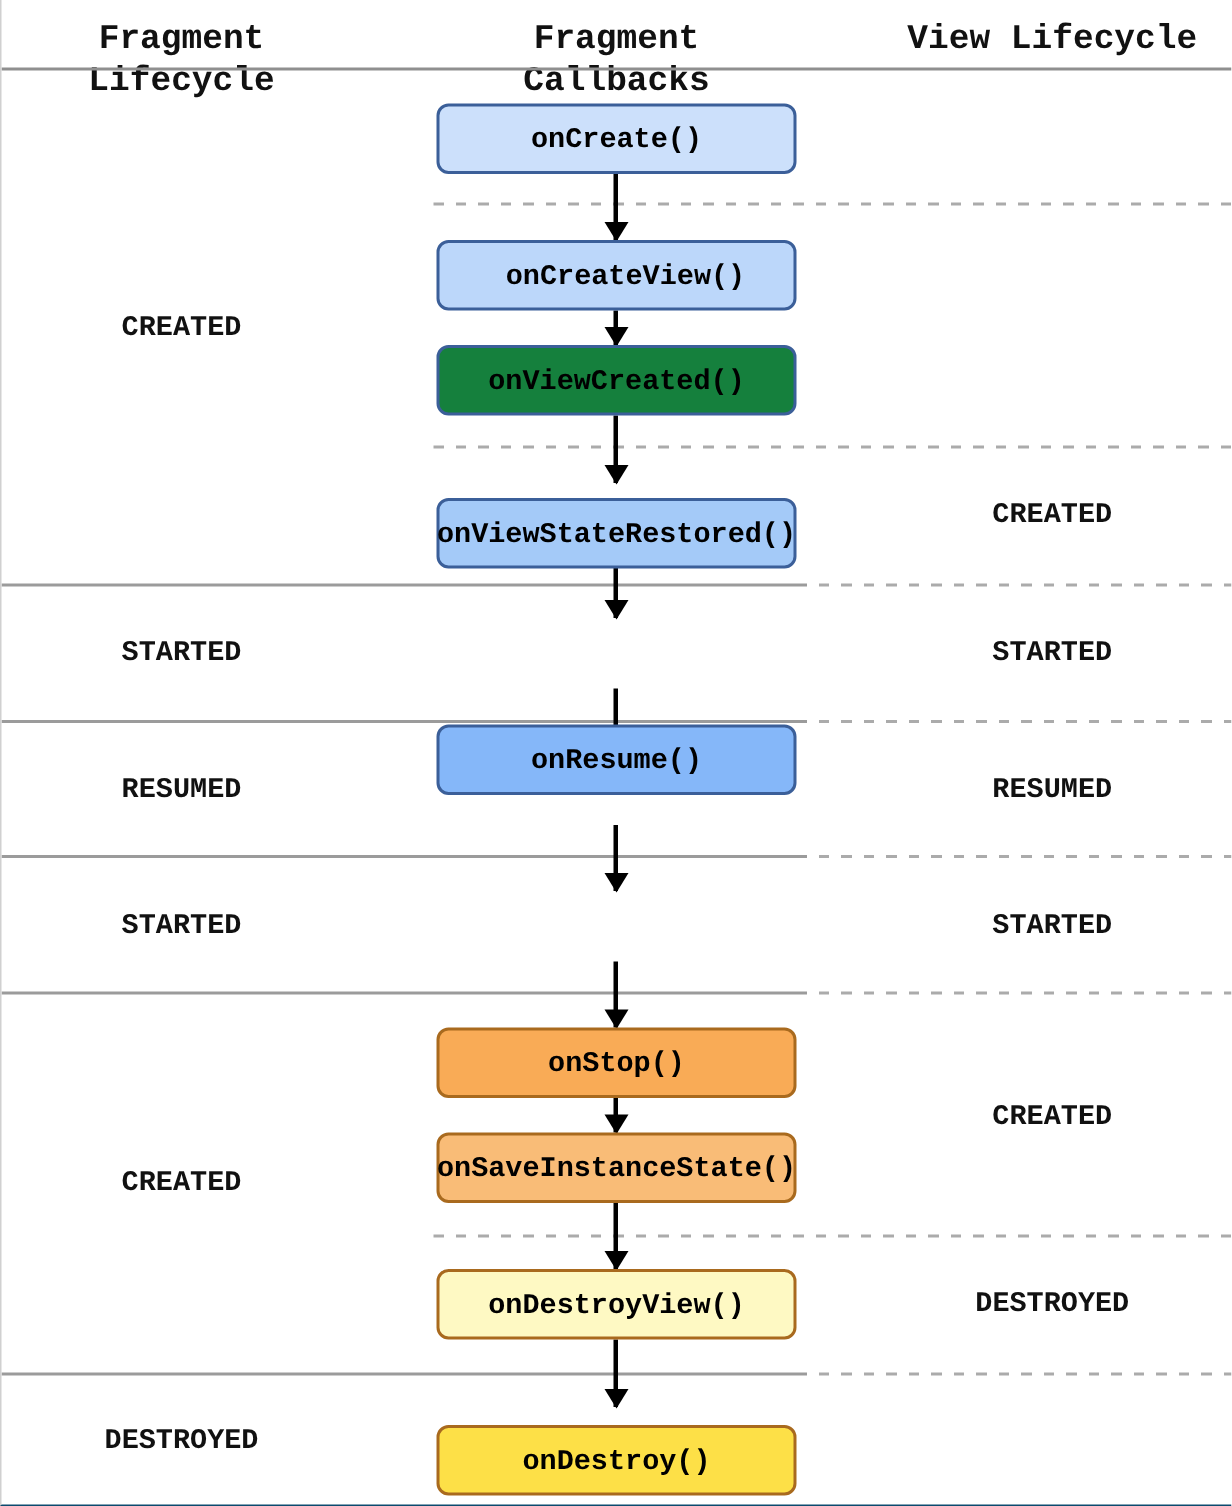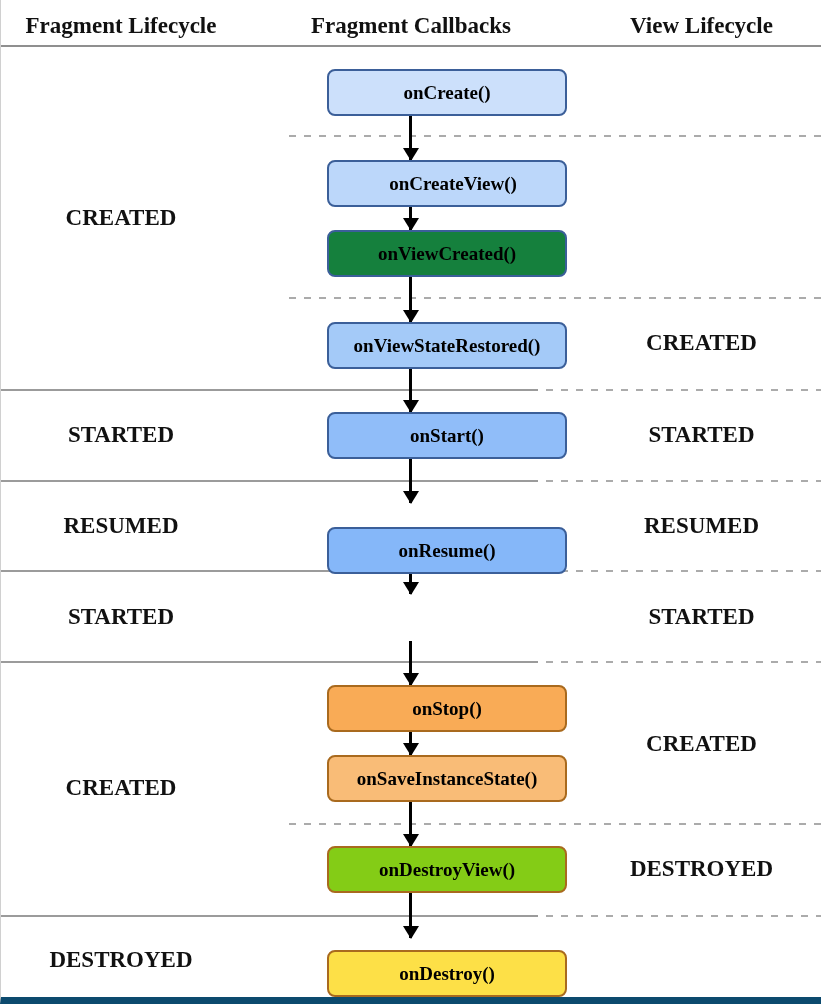--- a/index.html
+++ b/index.html
@@ -1,37 +1,37 @@
 <!DOCTYPE html>
 <html><head>
 <meta charset="utf-8">
 <style>
   html,body{margin:0;padding:0;background:#ffffff;}
   .canvas{
     position:relative;width:821px;height:1004px;background:#ffffff;
-    font-family:Liberation Serif, serif;color:#111;overflow:hidden;
-    border-left:1px solid #d0d0d0;border-bottom:7px solid #0c4a6e;box-sizing:border-box;
+    font-family:Liberation Mono, monospace;color:#111;overflow:hidden;
+    border-left:1px solid #d0d0d0;border-bottom:1px solid #0c4a6e;box-sizing:border-box;
   }
   .hdr{
     position:absolute;top:12px;height:28px;line-height:28px;
     font-size:23px;font-weight:700;text-align:center;color:#111;letter-spacing:0;
   }
   .line{position:absolute;height:2px;}
   .solid{background:#9b9b9b;}
   .dashed{background:repeating-linear-gradient(90deg,#ababab 0 7px,transparent 7px 15px);}
   .hline{background:#8f8f8f;}
   .box{
     position:absolute;left:290px;width:240px;height:47px;box-sizing:border-box;
     border:2.5px solid #3b5f99;border-radius:8px;
     display:flex;align-items:center;justify-content:center;
-    font-size:19px;font-weight:700;color:#000;margin-left:36px;
+    font-size:19px;font-weight:700;color:#000;
   }
   .state{
     position:absolute;height:28px;line-height:28px;text-align:center;
-    font-size:23px;font-weight:700;color:#111;
+    font-size:19px;font-weight:700;color:#111;
   }
   .state.l{left:0;width:240px;}
   .state.r{left:580px;width:241px;}
   .arrow{position:absolute;left:408px;width:3px;background:#000;}
   .head{
     position:absolute;bottom:-1px;left:50%;transform:translateX(-50%);
     width:0;height:0;border-left:8px solid transparent;border-right:8px solid transparent;
     border-top:13px solid #000;
   }
 </style>
@@ -100,21 +100,20 @@
   <div class="arrow" style="top:802px;height:44px">
       <i class="head"></i>
     </div>
   <div class="arrow" style="top:893px;height:45px">
       <i class="head"></i>
     </div>
 
   <div class="box" style="top: 69px; background-color: rgb(204, 224, 251); border-color: rgb(59, 95, 153);">onCreate()</div>
   <div class="box" style="top: 160px; background-color: rgb(188, 215, 250); border-color: rgb(59, 95, 153); padding-left: 12px;">onCreateView()</div>
   <div class="box" style="top: 230px; background-color: #15803d; border-color: rgb(59, 95, 153);">onViewCreated()</div>
-  <div class="box" style="top: 322px; background-color: rgb(164, 202, 248); border-color: rgb(59, 95, 153);">onViewStateRestored()</div>
-  <div class="box" style="top: 412px; background-color: rgb(144, 189, 249); border-color: rgb(59, 95, 153);">onStart()</div>
-  <div class="box" style="top: 527px; background-color: rgb(133, 183, 249); border-color: rgb(59, 95, 153);">onResume()</div>
+  <div class="box" style="top: 332px; background-color: rgb(164, 202, 248); border-color: rgb(59, 95, 153);">onViewStateRestored()</div>
+  <div class="box" style="top: 483px; background-color: rgb(133, 183, 249); border-color: rgb(59, 95, 153);">onResume()</div>
   <div class="box" style="top: 685px; background-color: rgb(249, 171, 86); border-color: rgb(169, 106, 30);">onStop()</div>
   <div class="box" style="top: 755px; background-color: rgb(249, 188, 119); border-color: rgb(169, 106, 30); text-align: right;">onSaveInstanceState()</div>
-  <div class="box" style="top: 846px; background-color: #84cc16; border-color: rgb(169, 106, 30);">onDestroyView()</div>
+  <div class="box" style="top: 846px; background-color: #fef9c3; border-color: rgb(169, 106, 30);">onDestroyView()</div>
   <div class="box" style="top: 950px; background-color: #fde047; border-color: rgb(169, 106, 30);">onDestroy()</div>
 
 </div>
 
 </body></html>

